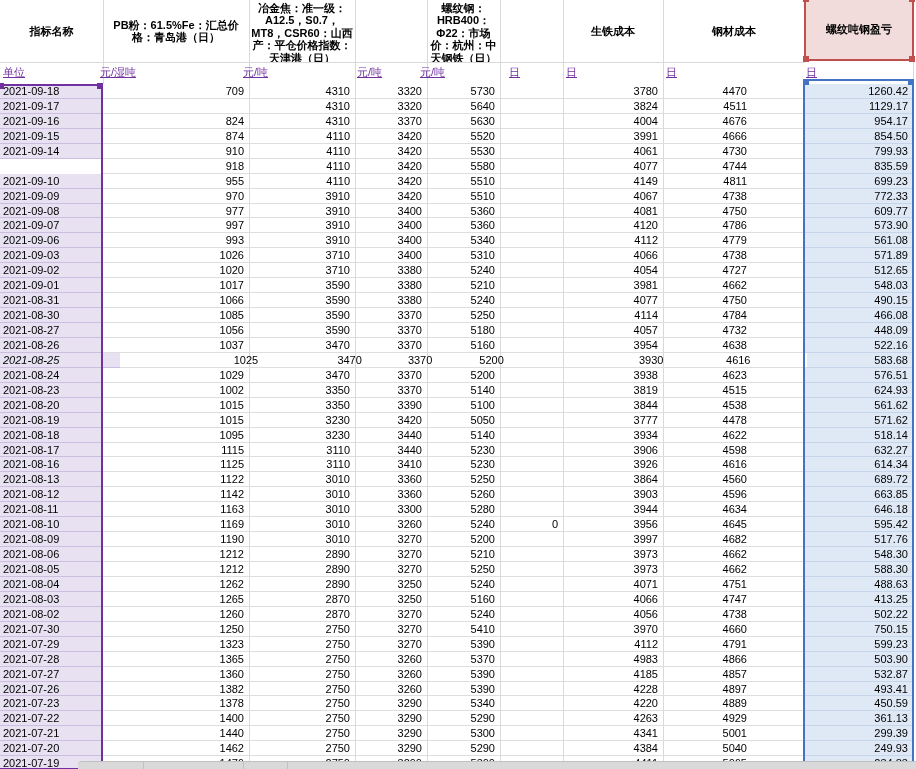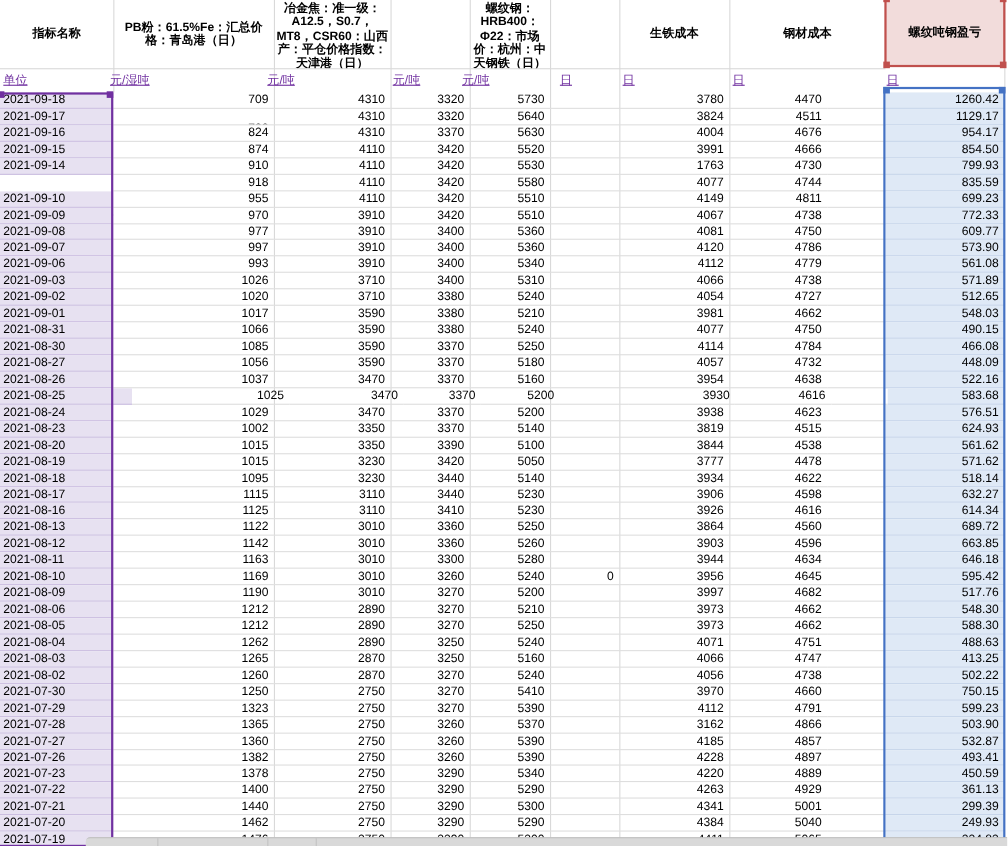--- a/index.html
+++ b/index.html
@@ -134,21 +134,21 @@
         <div class="cell gap-cell" style="width: 53px;"></div>
         <div class="cell num profit-cell" style="width: 108px;">854.50</div>
       </div>
       <div class="row">
         <div class="cell date-cell" style="width: 103px;">2021-09-14</div>
         <div class="cell num" style="width: 146px;">910</div>
         <div class="cell num" style="width: 106px;">4110</div>
         <div class="cell num" style="width: 72px;">3420</div>
         <div class="cell num" style="width: 73px;">5530</div>
         <div class="cell num" style="width: 63px;"></div>
-        <div class="cell num" style="width: 100px;">1763</div>
+        <div class="cell num" style="width: 100px;">4061</div>
         <div class="cell num" style="width: 89px;">4730</div>
         <div class="cell gap-cell" style="width: 53px;"></div>
         <div class="cell num profit-cell" style="width: 108px;">799.93</div>
       </div>
       <div class="row">
         <div class="cell date-cell" style="width: 103px; margin-top: 36px;">2021-09-13</div>
         <div class="cell num" style="width: 146px;">918</div>
         <div class="cell num" style="width: 106px;">4110</div>
         <div class="cell num" style="width: 72px;">3420</div>
         <div class="cell num" style="width: 73px;">5580</div>
@@ -296,21 +296,21 @@
         <div class="cell num" style="width: 106px;">3470</div>
         <div class="cell num" style="width: 72px;">3370</div>
         <div class="cell num" style="width: 73px;">5160</div>
         <div class="cell num" style="width: 63px;"></div>
         <div class="cell num" style="width: 100px;">3954</div>
         <div class="cell num" style="width: 89px;">4638</div>
         <div class="cell gap-cell" style="width: 53px;"></div>
         <div class="cell num profit-cell" style="width: 108px;">522.16</div>
       </div>
       <div class="row">
-        <div class="cell date-cell" style="width: 123px;">2021-08-25</div>
+        <div class="cell date-cell" style="width: 123px; font-style: italic;">2021-08-25</div>
         <div class="cell num" style="width: 146px;">1025</div>
         <div class="cell num" style="width: 106px;">3470</div>
         <div class="cell num" style="width: 72px;">3370</div>
         <div class="cell num" style="width: 73px;">5200</div>
         <div class="cell num" style="width: 63px;"></div>
         <div class="cell num" style="width: 100px;">3930</div>
         <div class="cell num" style="width: 89px;">4616</div>
         <div class="cell gap-cell" style="width: 53px;"></div>
         <div class="cell num profit-cell" style="width: 108px;">583.68</div>
       </div>
@@ -542,21 +542,21 @@
         <div class="cell gap-cell" style="width: 53px;"></div>
         <div class="cell num profit-cell" style="width: 108px;">599.23</div>
       </div>
       <div class="row">
         <div class="cell date-cell" style="width: 103px;">2021-07-28</div>
         <div class="cell num" style="width: 146px;">1365</div>
         <div class="cell num" style="width: 106px;">2750</div>
         <div class="cell num" style="width: 72px;">3260</div>
         <div class="cell num" style="width: 73px;">5370</div>
         <div class="cell num" style="width: 63px;"></div>
-        <div class="cell num" style="width: 100px;">3162</div>
+        <div class="cell num" style="width: 100px;">4983</div>
         <div class="cell num" style="width: 89px;">4866</div>
         <div class="cell gap-cell" style="width: 53px;"></div>
         <div class="cell num profit-cell" style="width: 108px;">503.90</div>
       </div>
       <div class="row">
         <div class="cell date-cell" style="width: 103px;">2021-07-27</div>
         <div class="cell num" style="width: 146px;">1360</div>
         <div class="cell num" style="width: 106px;">2750</div>
         <div class="cell num" style="width: 72px;">3260</div>
         <div class="cell num" style="width: 73px;">5390</div>

